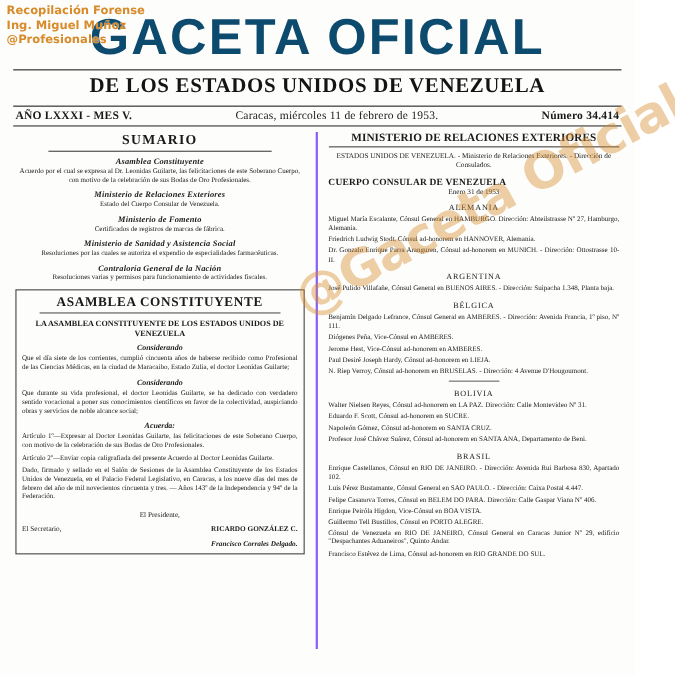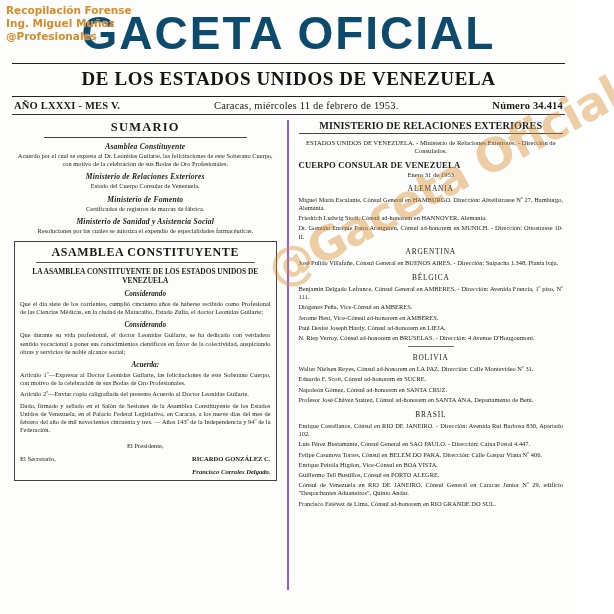--- a/index.html
+++ b/index.html
@@ -299,20 +299,24 @@
         <p class="body ctr">Estado del Cuerpo Consular de Venezuela.</p>
       </div>
       <div>
         <div class="sec-title it">Ministerio de Fomento</div>
         <p class="body ctr">Certificados de registros de marcas de fábrica.</p>
       </div>
       <div>
         <div class="sec-title it">Ministerio de Sanidad y Asistencia Social</div>
         <p class="body ctr">Resoluciones por las cuales se autoriza el expendio de especialidades farmacéuticas.</p>
       </div>
+      <div>
+        <div class="sec-title it">Contraloría General de la Nación</div>
+        <p class="body ctr">Resoluciones varias y permisos para funcionamiento de actividades fiscales.</p>
+      </div>
 
       <div class="box">
         <div class="box-title">ASAMBLEA CONSTITUYENTE</div>
         <hr class="box-rule">
         <div class="decree-head">LA ASAMBLEA CONSTITUYENTE DE LOS ESTADOS UNIDOS DE VENEZUELA</div>
 
         <div class="kw">Considerando</div>
         <p class="body">Que el día siete de los corrientes, cumplió cincuenta años de haberse recibido como Profesional de las Ciencias Médicas, en la ciudad de Maracaibo, Estado Zulia, el doctor Leonidas Guilarte;</p>
 
         <div class="kw">Considerando</div>

